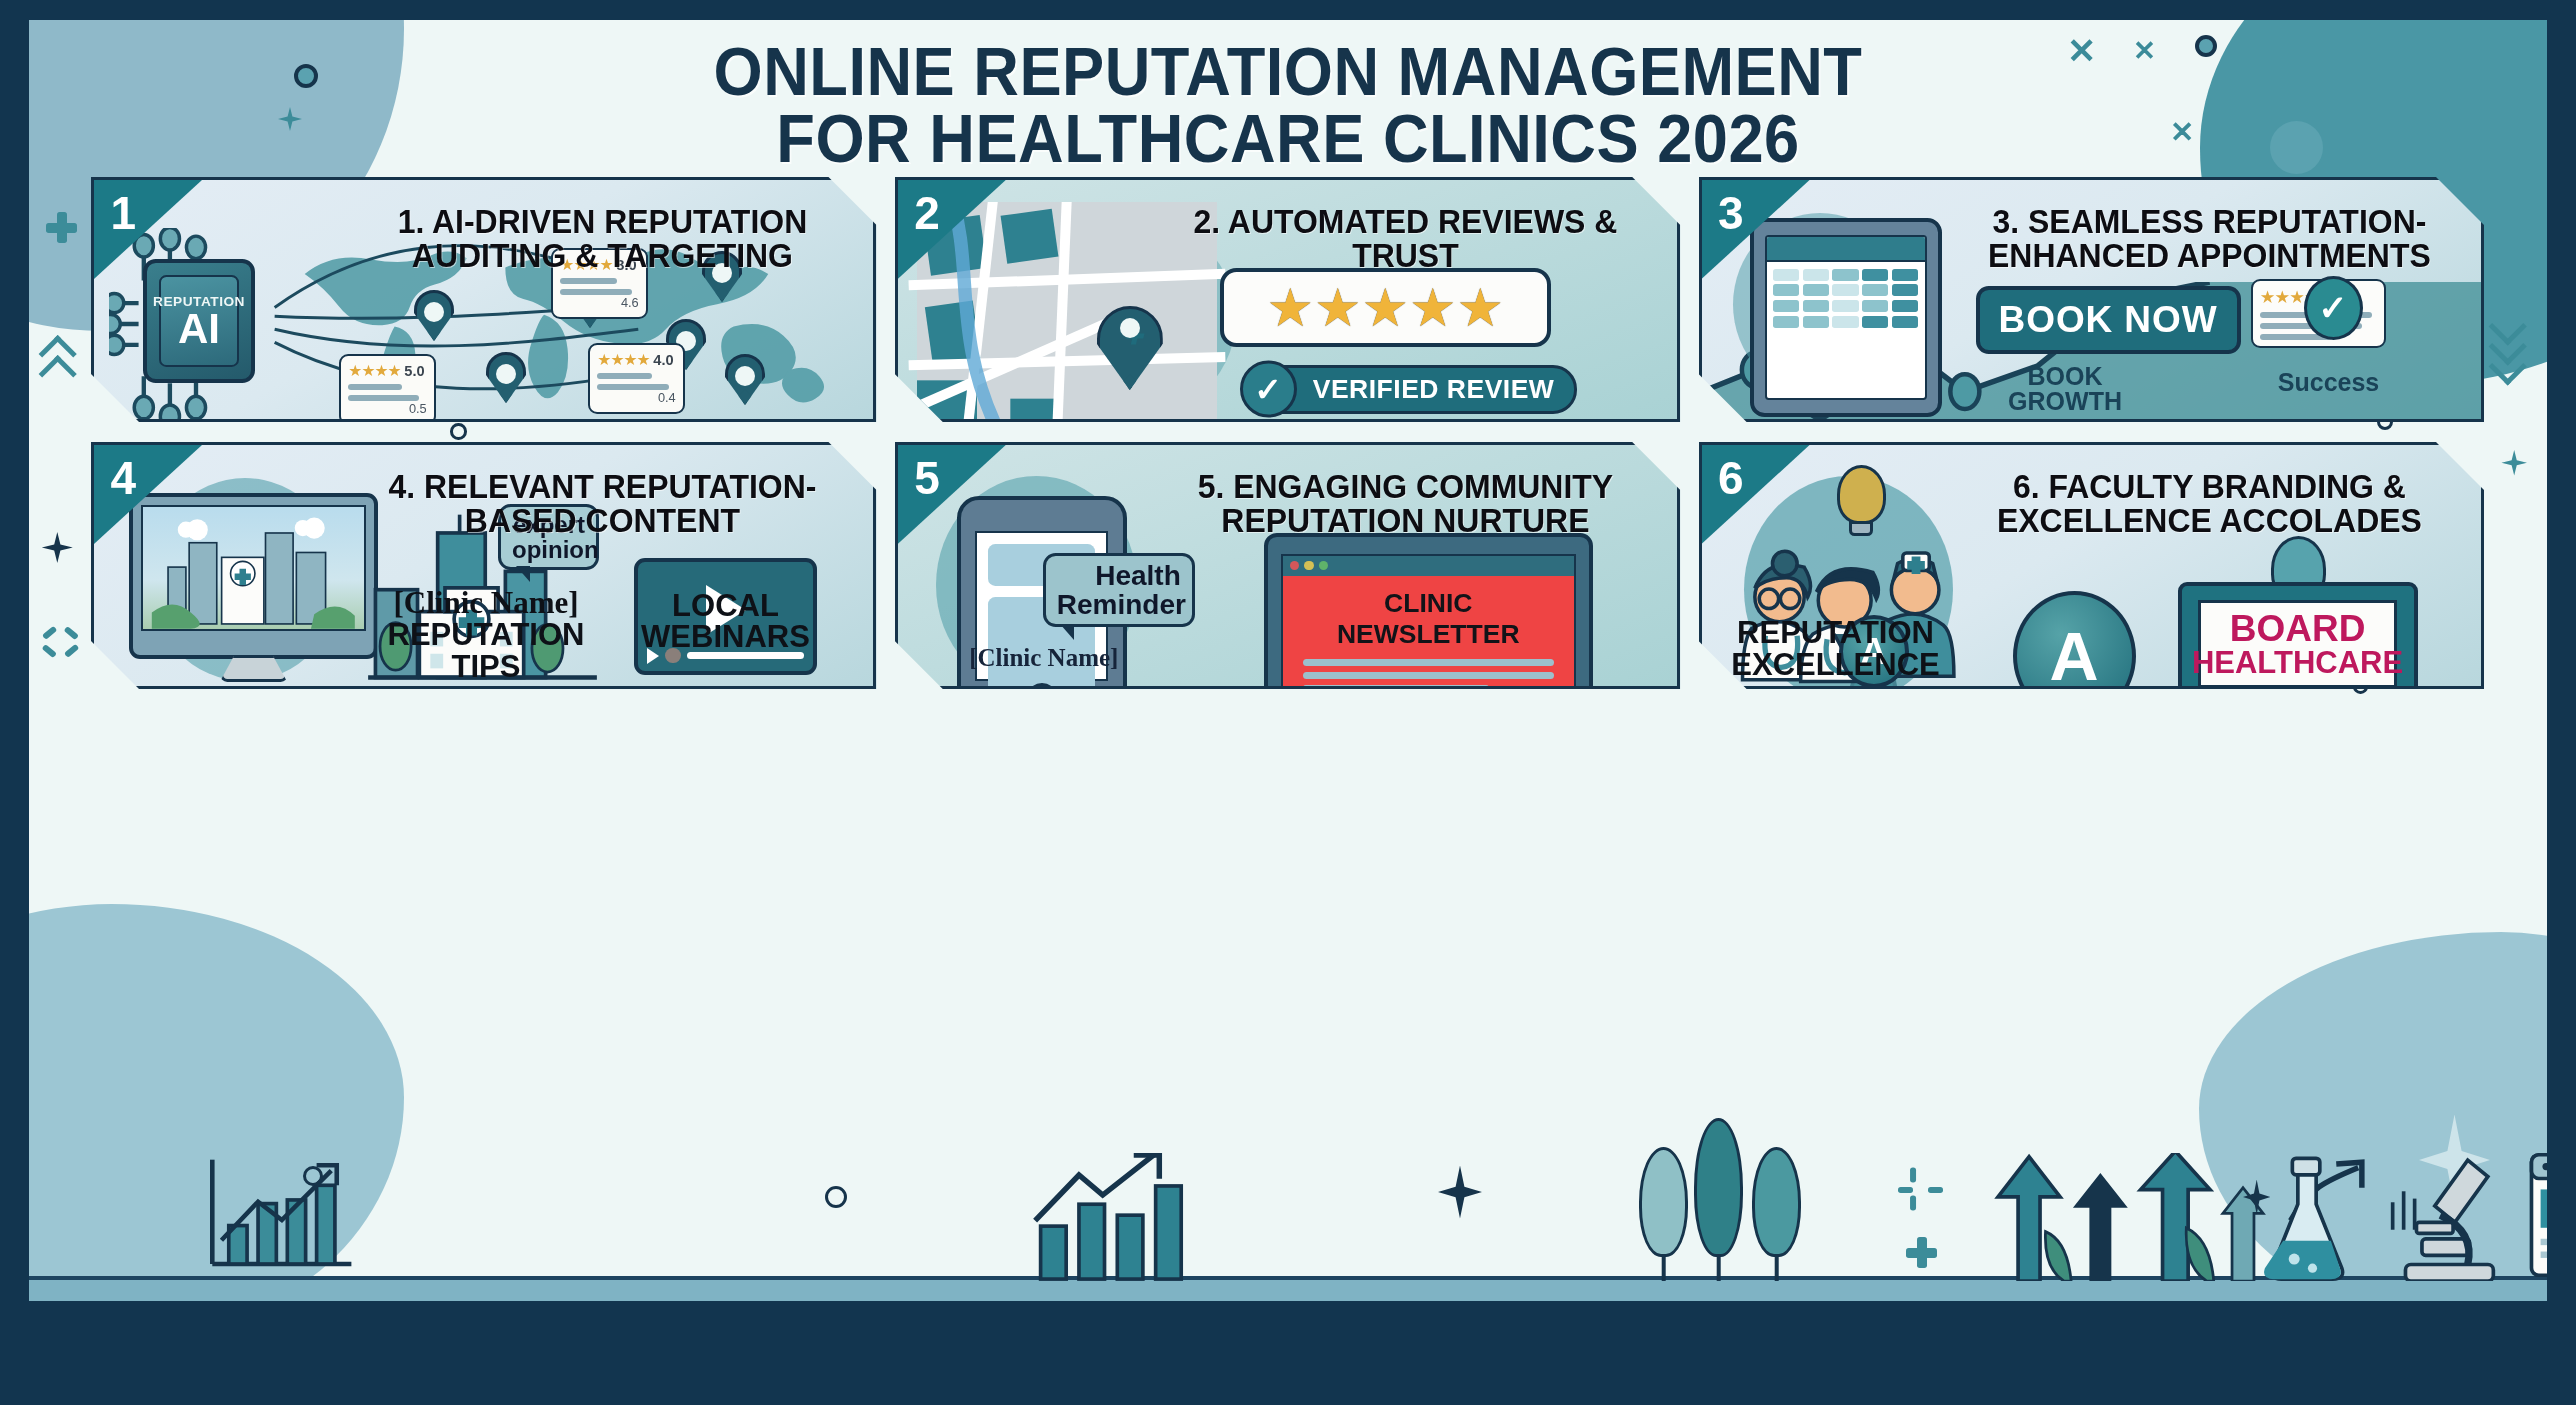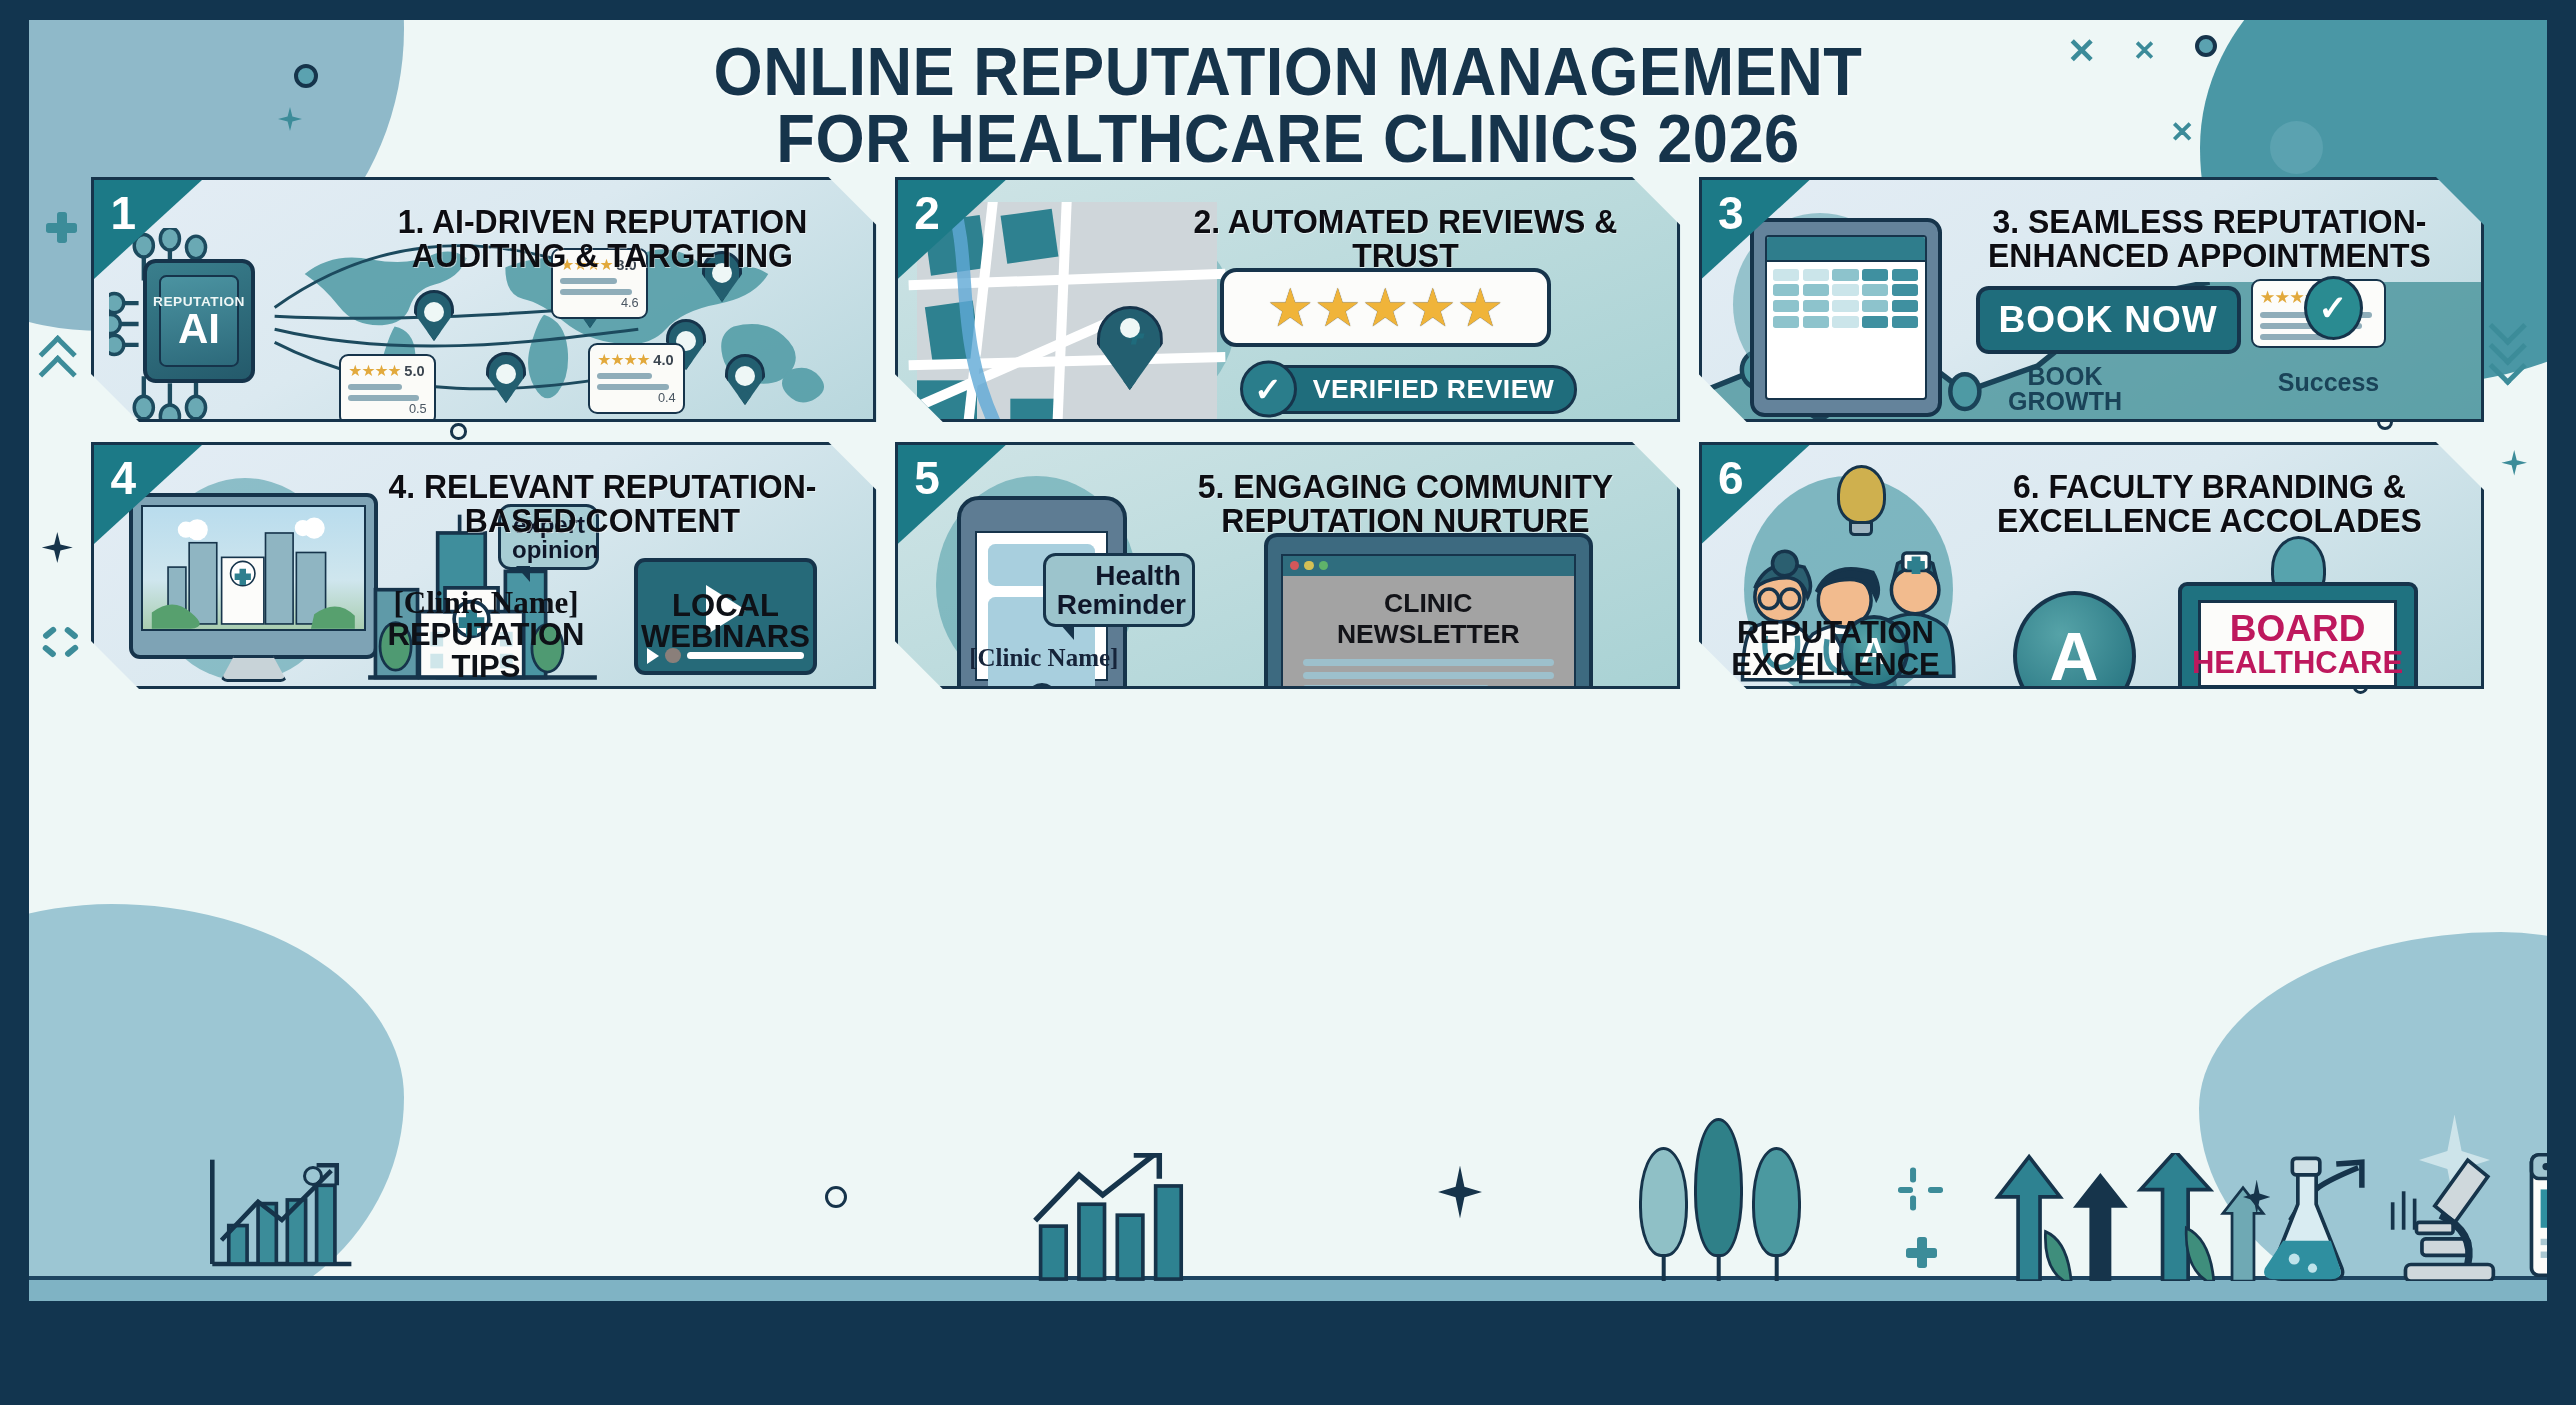--- a/index.html
+++ b/index.html
@@ -373,21 +373,21 @@
     border:2.7px solid #16344b;
   }
   .phone-home{
     position:absolute; left:50%; transform:translateX(-50%); bottom:7.3px;
     width:31px;height:31px;border-radius:50%;border:3.7px solid #16344b;
   }
   .laptop{
     position:absolute; background:#3d6a80; border:4.6px solid #16344b; border-radius:12.8px 12.8px 3.7px 3.7px;
   }
   .laptop-screen{
-    position:absolute; inset:16.5px 12.8px 12.8px 12.8px; background:#a3a3a3; border:2.7px solid #16344b;
+    position:absolute; inset:16.5px 12.8px 12.8px 12.8px; background:#ef4444; border:2.7px solid #16344b;
     overflow:hidden;
   }
   .lp-bar{ height:20px; background:#2f6d7e; display:flex; align-items:center; gap:5.5px; padding-left:7.3px;}
   .lp-bar i{ width:9.1px;height:9.1px;border-radius:50%;}
   .ribbon{
     position:absolute; border-radius:50%;
     background:radial-gradient(circle at 38% 32%, #56a3a8, #1d6b79);
     border:4.6px solid #16344b;
     display:flex; align-items:center; justify-content:center;
     color:#fff; font-weight:700;

